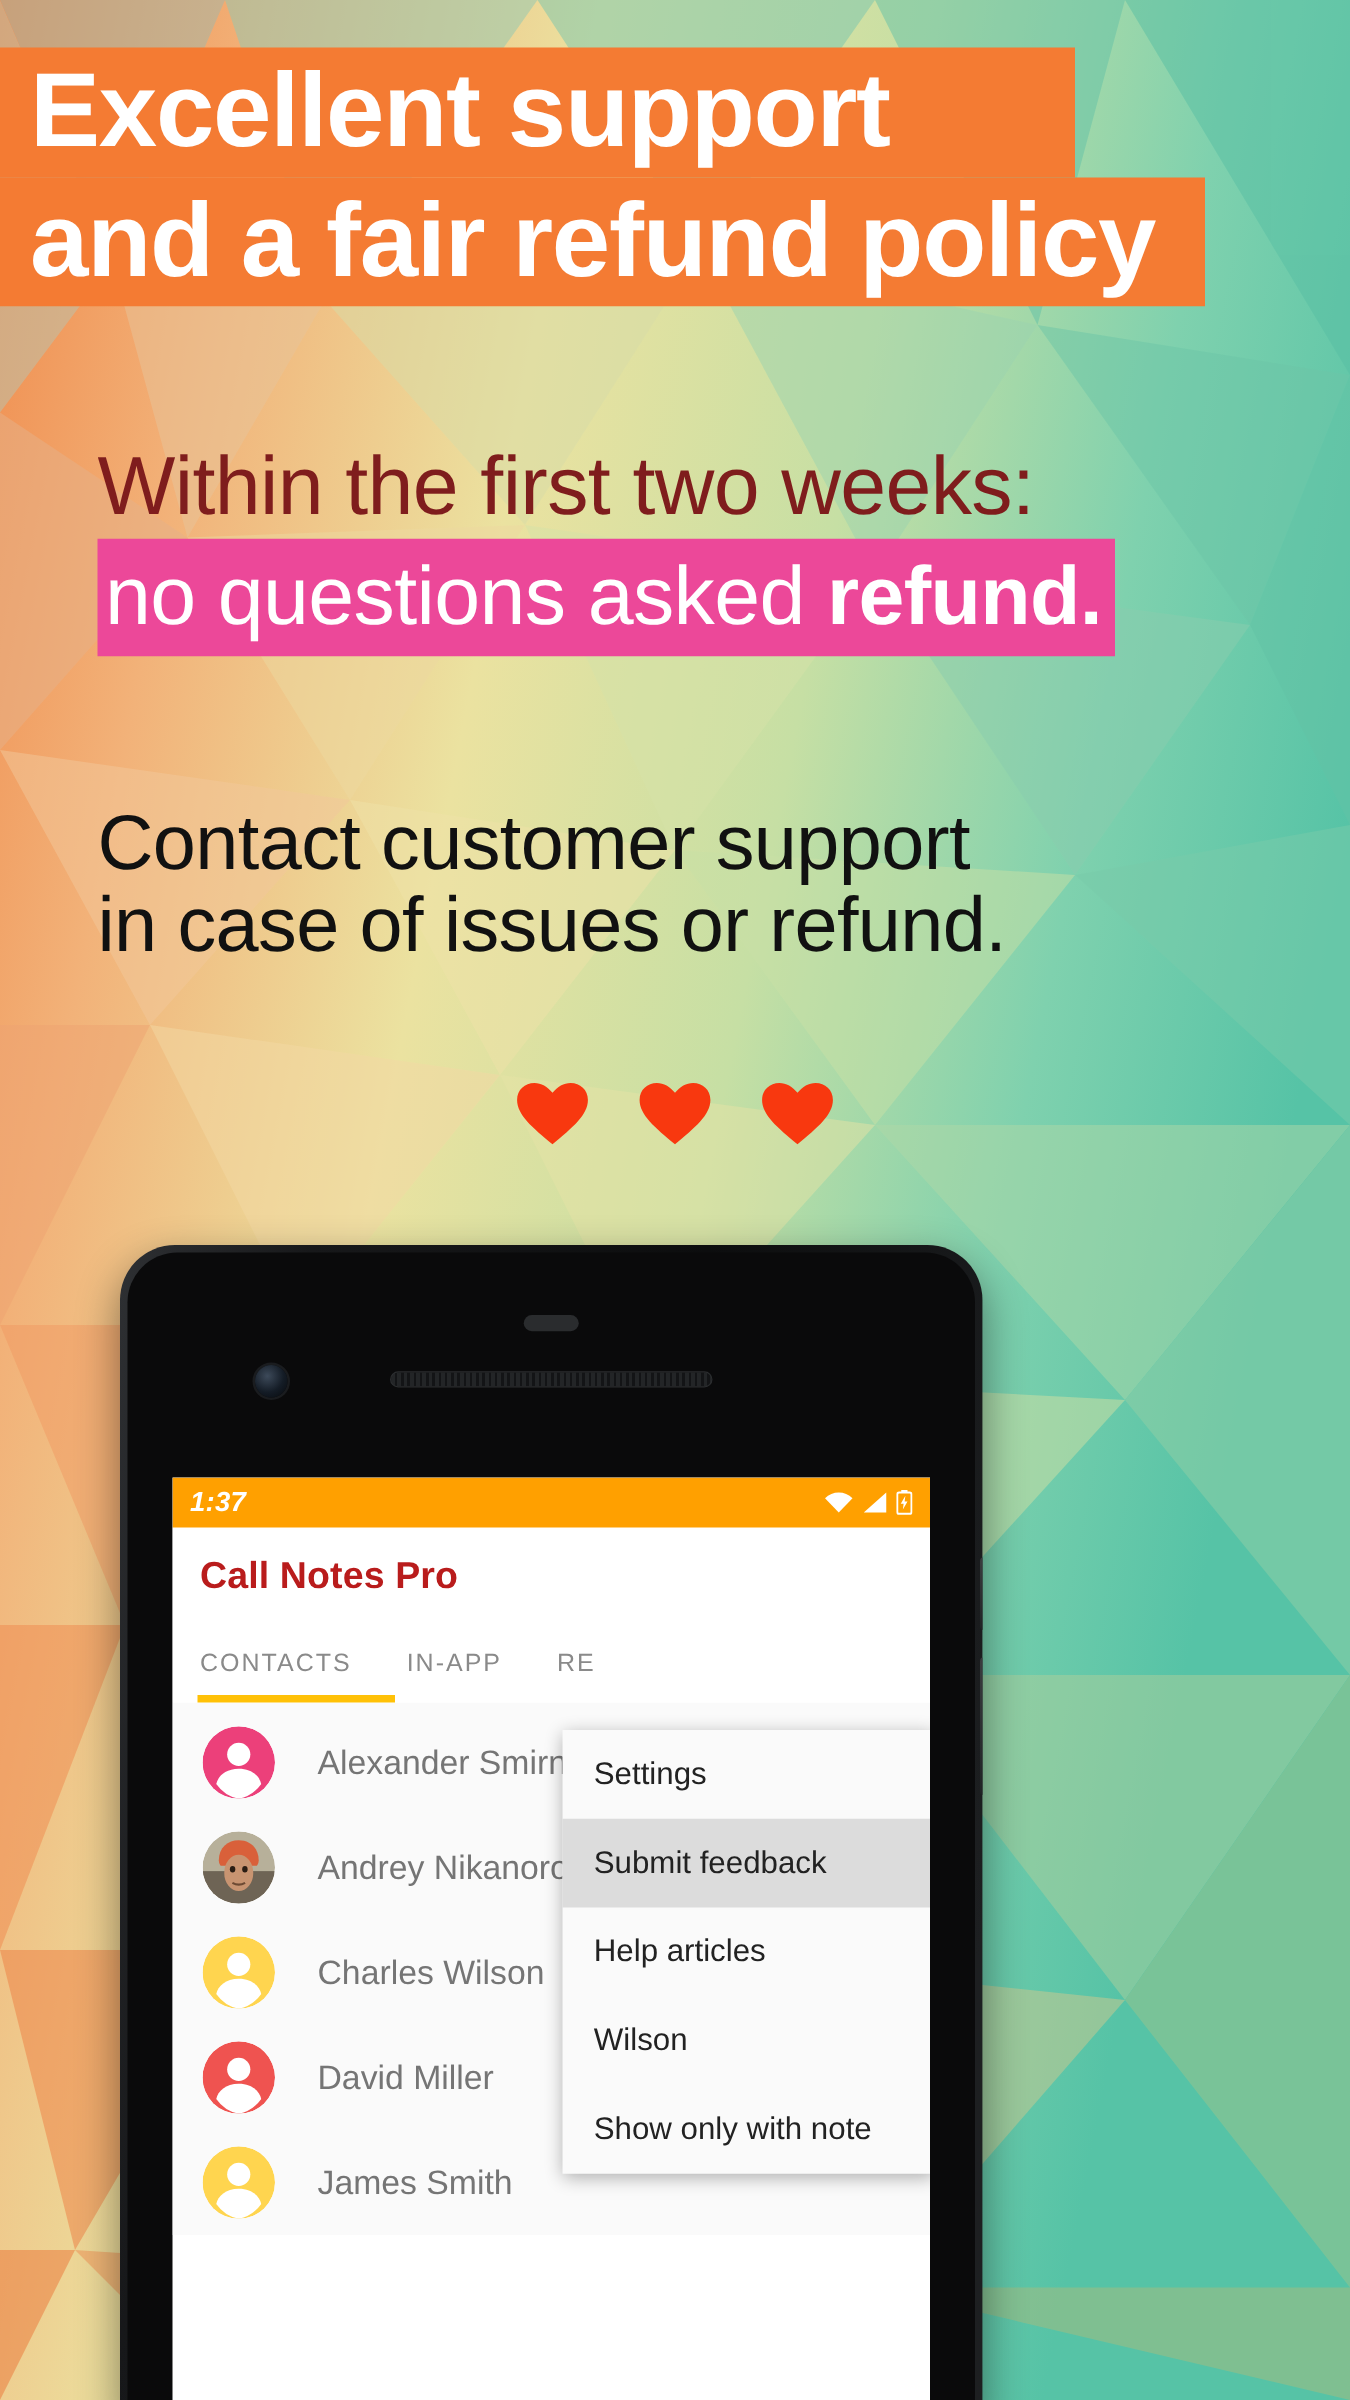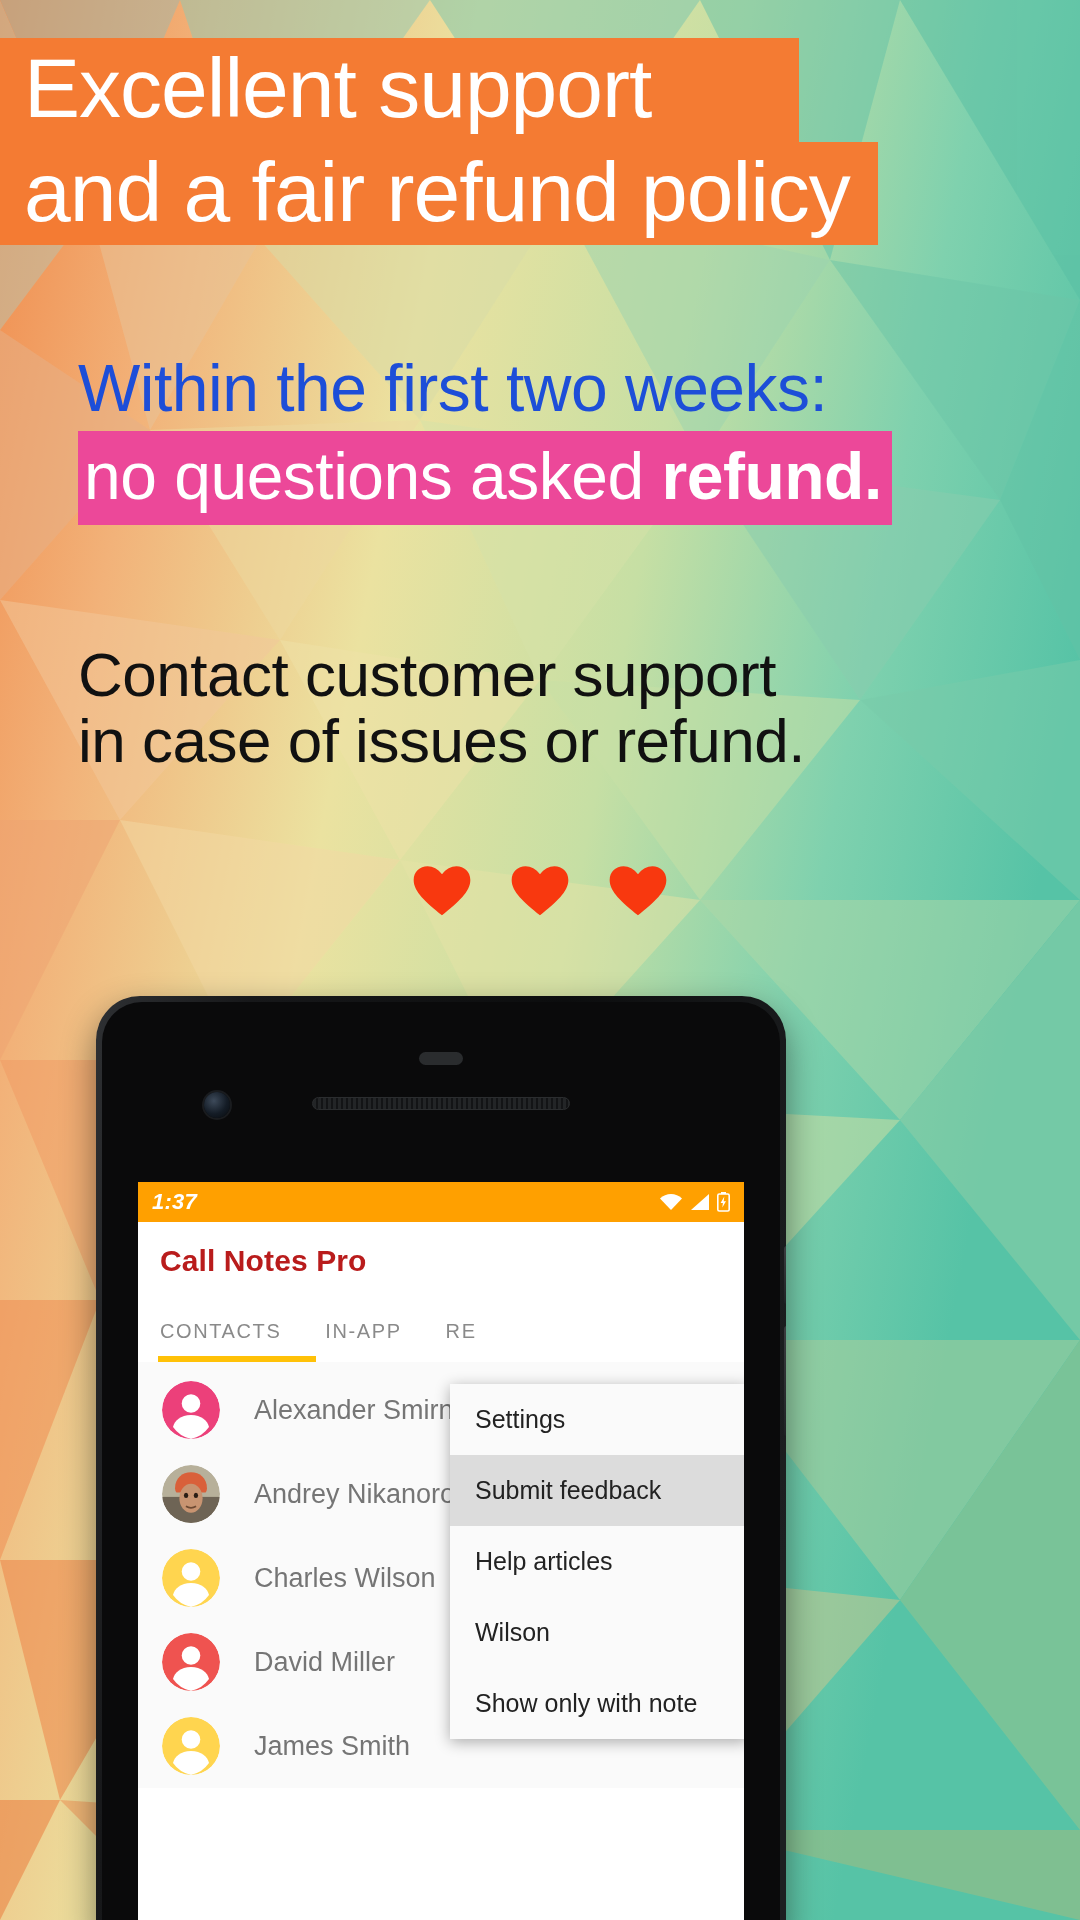--- a/index.html
+++ b/index.html
@@ -17,30 +17,30 @@
   
   .promo { position:absolute; z-index:5; }
 
   #headline { top:38px; left:0; width:1080px; }
   .hl-line {
     display:inline-block;
     background:#F47B33;
     color:#ffffff;
     font-size:84px;
     line-height:1.02;
-    font-weight:400;
+    font-weight:700;
     letter-spacing:-1px;
     padding:8px 22px 10px 24px;
   }
   .hl-line.l1 { padding-right:148px; }
-  .hl-line.l2 { padding-right:28px; }
+  .hl-line.l2 { padding-right:40px; }
 
   #block2 { top:355px; left:78px; width:940px; }
   .b2-line1 {
-    font-size:66px; line-height:1.0; color:#1d4ed8; font-weight:400; letter-spacing:-0.5px;
+    font-size:66px; line-height:1.0; color:#7f1d1d; font-weight:400; letter-spacing:-0.5px;
     display:inline-block; padding-bottom:4px;
   }
   .b2-line2 {
     display:inline-block;
     background:#ec4899; color:#ffffff;
     font-size:66px; line-height:1.0; letter-spacing:-0.5px;
     padding:12px 10px 16px 6px; margin-top:6px;
   }
   .b2-line2 b { font-weight:700; }
 

